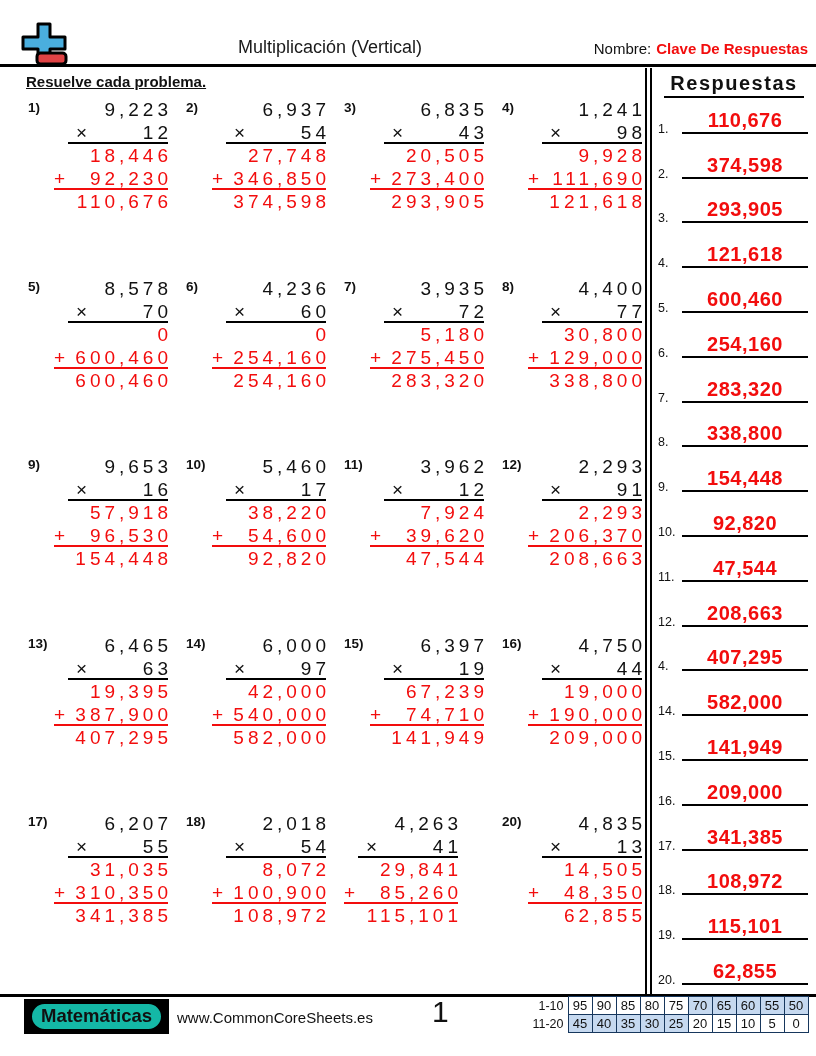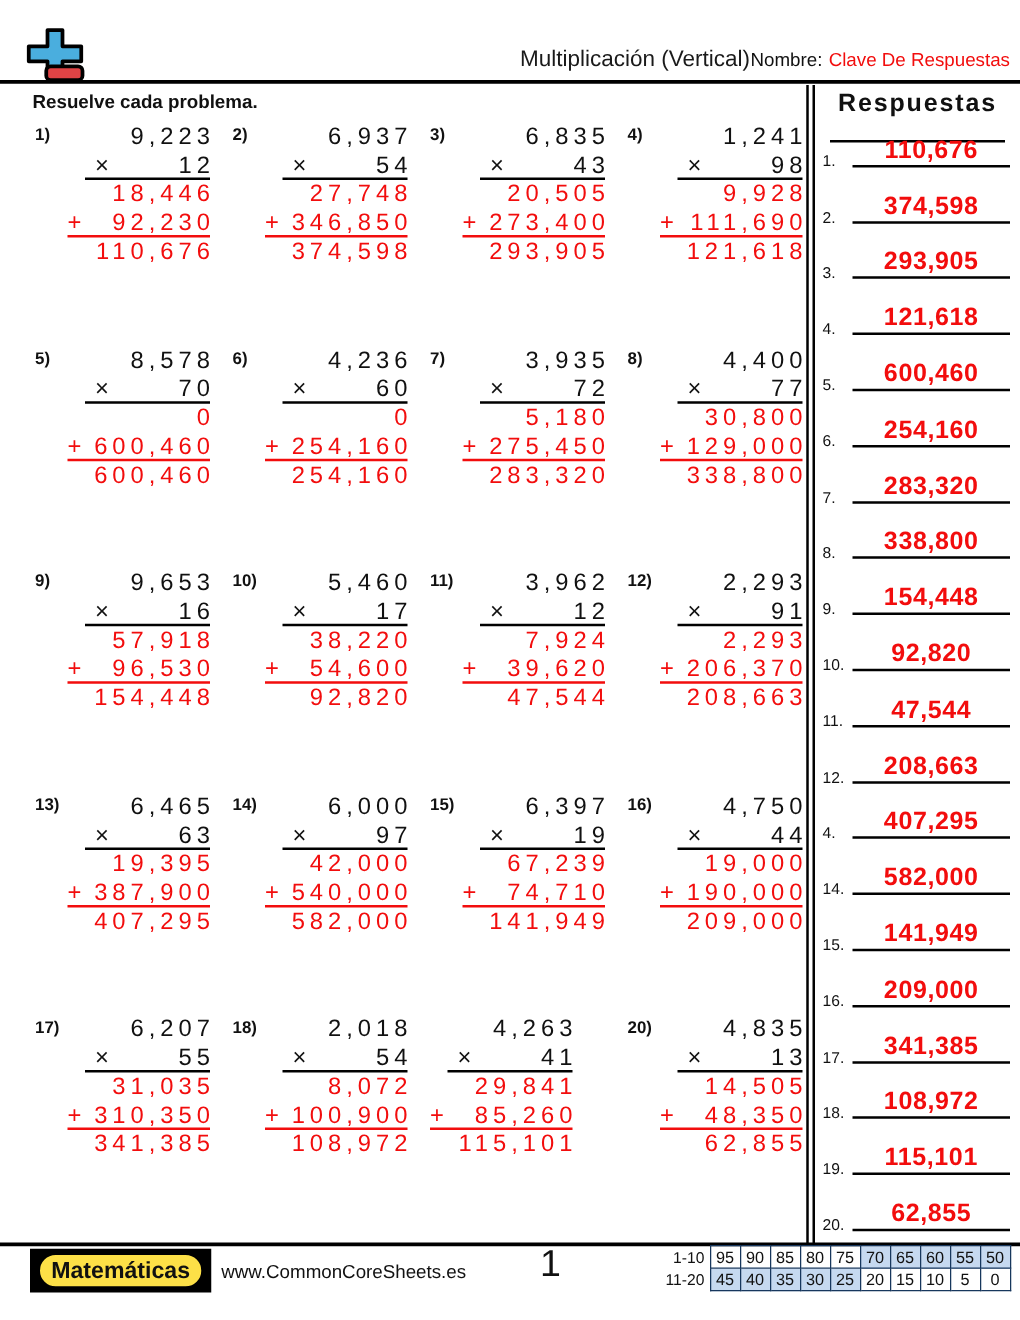--- a/index.html
+++ b/index.html
@@ -1,56 +1,56 @@
 <!DOCTYPE html>
 <html><head>
 <meta charset="utf-8">
 <style>
   * { margin:0; padding:0; box-sizing:border-box; }
   body { background:#888; font-family:"Liberation Sans", sans-serif; }
   .page { position:relative; width:816px; height:1056px; background:#fff; margin:0 auto; overflow:hidden; color:#111; }
 
   
   .logo-icon { position:absolute; left:20px; top:21px; width:50px; height:48px; }
-  .page-title { position:absolute; left:60px; top:37px; width:540px; text-align:right; font-size:18px; color:#1a1a1a; }
+  .page-title { position:absolute; left:60px; top:37px; width:540px; text-align:center; font-size:18px; color:#1a1a1a; }
   .name-block { position:absolute; right:8px; top:40px; font-size:15px; white-space:nowrap; }
-  .name-value { color:#f20d0d; font-weight:normal; margin-left:5px; }
+  .name-value { color:#f20d0d; font-weight:bold; margin-left:5px; }
   .header-rule { position:absolute; left:0; top:64px; width:816px; height:3px; background:#000; }
-  .instruction { position:absolute; left:26px; top:73px; font-size:15px; font-weight:bold; }
+  .instruction { position:absolute; left:26px; top:73px; font-size:15px; font-weight:bold;text-decoration:underline; }
 
   
   .problems-grid { position:absolute; left:28px; top:98px; display:grid; grid-template-columns:repeat(4,158px); grid-auto-rows:178.5px; }
   .problem { display:flex; }
   .pnum { width:26px; font-size:13.5px; font-weight:bold; padding-top:2px; }
   .pstack { width:114px; font-size:19px; }
   .pline { position:relative; height:23px; line-height:23px; text-align:right; }
   .val { letter-spacing:4px; margin-right:-4px; }
   .op { position:absolute; left:6px; top:0; letter-spacing:0; }
   .mult-row { margin-left:14px; border-bottom:2.5px solid #000; }
   .mult-row .op { left:8px; }
   .red { color:#f20d0d; }
   .plus-row { border-bottom:2.5px solid #f20d0d; }
   .plus-row .op { left:0; }
 
   
   .col-sep { position:absolute; top:68px; width:2px; height:927px; background:#000; }
   .sep-a { left:645px; } .sep-b { left:650px; }
   .answers-panel { position:absolute; left:656px; top:72px; width:156px; }
   .answers-title-wrap { text-align:center; }
-  .answers-title { display:inline-block; font-size:20px; font-weight:bold; letter-spacing:1.5px; border-bottom:2.5px solid #000; padding:0 6px 17px 6px; }
+  .answers-title { display:inline-block; font-size:20px; font-weight:bold; letter-spacing:1.5px; border-bottom:2.5px solid #000; padding:0 6px 1px 6px; }
   .answers-list { position:absolute; left:0; top:24px; width:156px; }
   .ans-row { position:relative; height:44.8px; }
   .ans-num { position:absolute; left:2px; bottom:5px; font-size:12.5px; color:#111; }
   .ans-line { position:absolute; left:26px; right:4px; bottom:7px; border-bottom:2px solid #000; text-align:center; }
   .ans-val { font-weight:bold; font-size:20px; color:#f20d0d; letter-spacing:0.5px; }
 
   
   .footer-rule { position:absolute; left:0; top:994px; width:816px; height:2.5px; background:#000; }
   .brand-block { position:absolute; left:24px; top:999px; width:145px; height:35px; background:#000; display:flex; align-items:center; justify-content:center; }
-  .brand-pill { background:#fde047; border:2.5px solid #000; border-radius:16px; padding:0 9px 1px 9px; font-weight:bold; font-size:18.5px; line-height:24px; }
+  .brand-pill { background:#14b8a6; border:2.5px solid #000; border-radius:16px; padding:0 9px 1px 9px; font-weight:bold; font-size:18.5px; line-height:24px; }
   .website { position:absolute; left:177px; top:1009px; font-size:15px; }
   .page-num { position:absolute; left:432px; top:995px; font-size:30px; }
   .score-table { position:absolute; left:532px; top:996px; border-collapse:collapse; }
   .score-table td { border:1.5px solid #17375D; width:24px; height:18px; text-align:center; font-size:13px; padding:0; }
   .score-table td.lbl { border:none; width:36px; text-align:right; padding-right:4px; font-size:12.5px; }
   .score-table td.hl { background:#C6D9F0; }
 </style>
 </head>
 <body>
 

